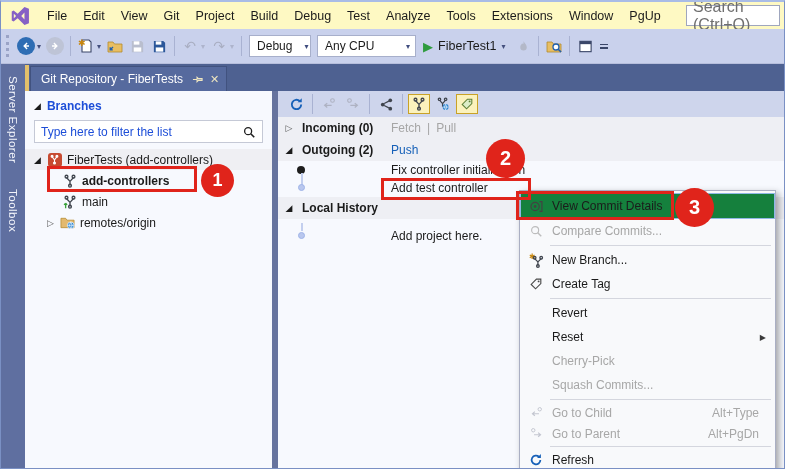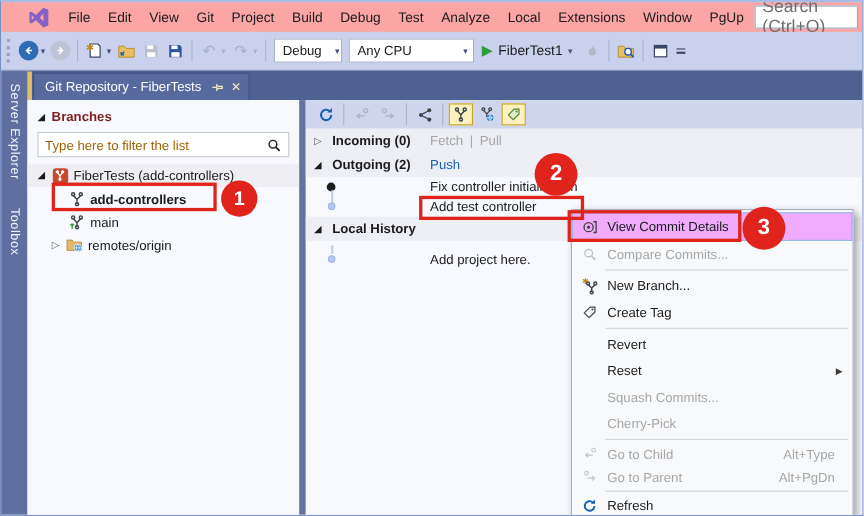--- a/index.html
+++ b/index.html
@@ -1,21 +1,21 @@
 <!DOCTYPE html>
 <html><head>
 <meta charset="utf-8">
 <style>
   html,body{margin:0;padding:0;background:#dfe3ee;}
   *{box-sizing:border-box;font-family:"Liberation Sans","DejaVu Sans",sans-serif;}
   .window{position:relative;width:785px;height:469px;background:#C9D1EC;overflow:hidden;
           border:1px solid #7A90C4;border-top:2px solid #A9BCE6;}
   
   .menubar{position:absolute;left:0;top:0;right:0;height:27px;display:flex;align-items:center;
-           background:#fca5a5;padding-left:21px;}
+           background:#fef9c3;padding-left:6px;}
   .vslogo{width:24px;height:22px;margin:0 6px 0 2px;display:flex;align-items:center;}
   .mitem{font-size:12.5px;color:#1b1b1b;padding:4px 8px;cursor:default;}
   .searchbox{position:absolute;right:4px;top:3px;width:94px;height:21px;background:#fff;
              border:1px solid #9FA6BE;display:flex;align-items:center;padding-left:6px;}
   .searchbox span{font-size:16px;color:#6E6E6E;}
   
   .toolbar{position:absolute;left:0;top:27px;right:0;height:35px;background:#C9D1EC;
            display:flex;align-items:center;padding-left:4px;border-bottom:1px solid #B6BEDC;}
   .grip{width:4px;height:22px;border-left:3px dotted #9AA3C6;margin:0 5px 0 1px;}
   .tbtn{width:22px;height:22px;display:flex;align-items:center;justify-content:center;}
@@ -41,24 +41,24 @@
   .doctab{position:absolute;left:5px;top:2px;height:25px;background:#566A9E;border:1px solid #41527F;
           border-bottom:none;display:flex;align-items:center;padding:0 7px 0 10px;}
   .doctab .ttl{font-size:12px;color:#FFFFFF;margin-right:9px;text-align:center;}
   .doctab .pin{margin-right:7px;display:flex;}
   .doctab .cls{color:#EFE6C0;font-size:11px;}
   
   .leftpanel{position:absolute;left:24px;top:27px;width:247px;bottom:0;background:#F7F9FE;overflow:hidden;}
   .bheader{display:flex;align-items:center;padding:8px 0 4px 9px;}
   .tri-exp{font-size:9px;color:#1b1b1b;margin-right:6px;}
   .tri-col{font-size:9px;color:#5a5a5a;margin-right:6px;}
-  .bheader b{font-size:12px;color:#7f1d1d;}
+  .bheader b{font-size:12px;color:#1d4ed8;}
   .filterbox{margin:3px 9px 6px 9px;height:23px;background:#fff;border:1px solid #C5C9D6;
              display:flex;align-items:center;padding:0 6px;}
-  .filterbox .ph{font-size:12px;color:#a16207;flex:1;}
+  .filterbox .ph{font-size:12px;color:#1d4ed8;flex:1;}
   .trow{height:21px;display:flex;align-items:center;font-size:12px;color:#1b1b1b;}
   .trow.selrow{background:#EFEFF3;}
   .ticon{width:16px;height:16px;display:flex;align-items:center;justify-content:center;margin-right:4px;position:relative;}
   .repoicon{width:14px;height:14px;border-radius:3px;background:#C74A30;display:flex;align-items:center;justify-content:center;}
   .boldlbl{font-weight:bold;}
   
   .splitter{position:absolute;left:271px;top:27px;width:6px;bottom:0;background:#66739E;}
   .rightpanel{position:absolute;left:277px;right:0;top:27px;bottom:0;background:#F7F9FE;}
   .rtoolbar{height:26px;background:#CED5EC;display:flex;align-items:center;padding-left:6px;}
   .ricon{width:22px;height:20px;display:flex;align-items:center;justify-content:center;margin:0 1px;}
@@ -78,21 +78,21 @@
   .cmsg{position:absolute;left:113px;top:2px;}
   .gdot{position:absolute;width:7px;height:7px;border-radius:50%;left:20px;top:5px;}
   .gdot.black{background:#1e1e1e;width:8px;height:8px;left:19px;top:5px;}
   .gdot.blue{background:#B9C7EE;border:1px solid #9FB4E8;}
   .gstem{position:absolute;left:22.5px;width:2px;background:#C3CFEF;}
   .gaprow{height:8px;}
   
   .ctxmenu{position:absolute;left:518px;top:126px;width:257px;background:#F8F9FB;
            border:1px solid #AAAFC4;box-shadow:3px 3px 7px rgba(0,0,0,.35);padding:2px 0;z-index:40;}
   .cm-item{height:24px;display:flex;align-items:center;font-size:12px;color:#1b1b1b;}
-  .cm-item.hl{height:26px;background:#f0abfc;outline:1px solid #8FB8E6;outline-offset:-1px;}
+  .cm-item.hl{height:26px;background:#15803d;outline:1px solid #8FB8E6;outline-offset:-1px;}
   .cm-item.dis{color:#A7A7A7;}
   .cm-item.sm{height:21px;}
   .cm-ic{width:32px;display:flex;align-items:center;justify-content:center;}
   .cm-lb{flex:1;}
   .cm-sc{margin-right:16px;color:#A7A7A7;}
   .cm-sub{margin-right:9px;font-size:8px;color:#3a3a3a;}
   .cm-sep{height:1px;background:#D4D6DE;margin:2px 4px 2px 30px;}
   
   .redbox{position:absolute;border:3px solid #E0241B;z-index:50;}
   .badge{position:absolute;background:#E0241B;border-radius:50%;color:#fff;font-weight:bold;
@@ -111,21 +111,21 @@
     </span>
     <span class="mitem">File</span>
     <span class="mitem">Edit</span>
     <span class="mitem">View</span>
     <span class="mitem">Git</span>
     <span class="mitem">Project</span>
     <span class="mitem">Build</span>
     <span class="mitem">Debug</span>
     <span class="mitem">Test</span>
     <span class="mitem">Analyze</span>
-    <span class="mitem">Local</span>
+    <span class="mitem">Tools</span>
     <span class="mitem">Extensions</span>
     <span class="mitem">Window</span>
     <span class="mitem">PgUp</span>
     <div class="searchbox">
       <span>Search (Ctrl+Q)</span>
     </div>
   </div>
 
   <div class="toolbar">
     <span class="grip"></span>
@@ -175,21 +175,21 @@
     <span class="tsep"></span>
     <span class="tbtn dim" style="font-size:14px;">↶</span>
     <span class="caret dis">▾</span>
     <span class="tbtn dim" style="font-size:14px;">↷</span>
     <span class="caret dis">▾</span>
     <span class="tsep"></span>
     <div class="combo" style="width:62px;">
       <span>Debug</span>
       <span class="cc">▾</span>
     </div>
-    <div class="combo" style="width:114px;">
+    <div class="combo" style="width:99px;">
       <span>Any CPU</span>
       <span class="cc">▾</span>
     </div>
     <div class="runbtn">
       <span class="playgl">▶</span>
       <span>FiberTest1</span>
       <span class="caret" style="margin-left:5px;">▾</span>
     </div>
     <span class="tbtn">
       <svg viewBox="0 0 16 16" width="13" height="13">
@@ -460,25 +460,25 @@
         <span class="cm-ic"></span>
         <span class="cm-lb">Revert</span>
       </div>
       <div class="cm-item">
         <span class="cm-ic"></span>
         <span class="cm-lb">Reset</span>
         <span class="cm-sub">▶</span>
       </div>
       <div class="cm-item dis">
         <span class="cm-ic"></span>
-        <span class="cm-lb">Squash Commits...</span>
+        <span class="cm-lb">Cherry-Pick</span>
       </div>
       <div class="cm-item dis">
         <span class="cm-ic"></span>
-        <span class="cm-lb">Cherry-Pick</span>
+        <span class="cm-lb">Squash Commits...</span>
       </div>
       <div class="cm-sep"></div>
       <div class="cm-item dis sm">
         <span class="cm-ic">
           <svg viewBox="0 0 16 16" width="13" height="13" fill="none" stroke="#C3C6D0">
               <circle cx="12" cy="4" r="2.1" stroke-width="1.2"></circle>
               <path d="M11 9.5H3M6 7L3 9.5 6 12" stroke-width="1.4"></path>
             </svg>
         </span>
         <span class="cm-lb">Go to Child</span>

